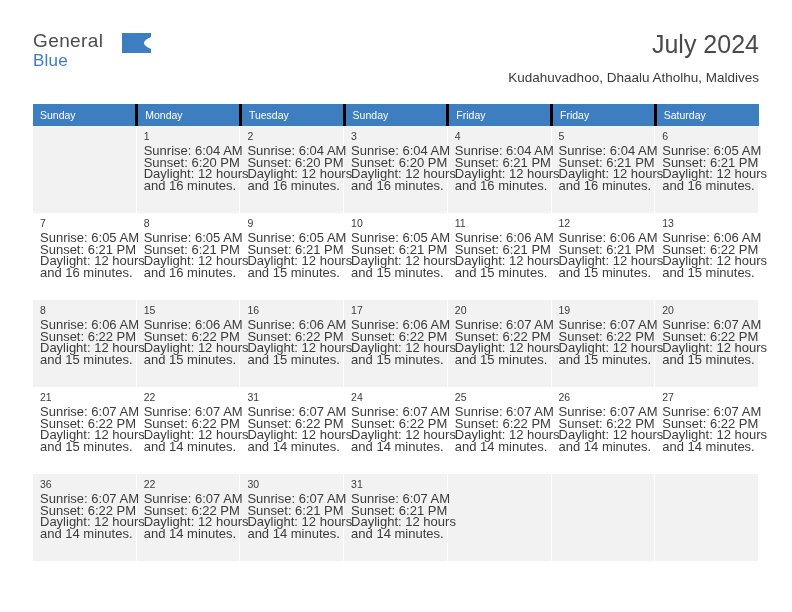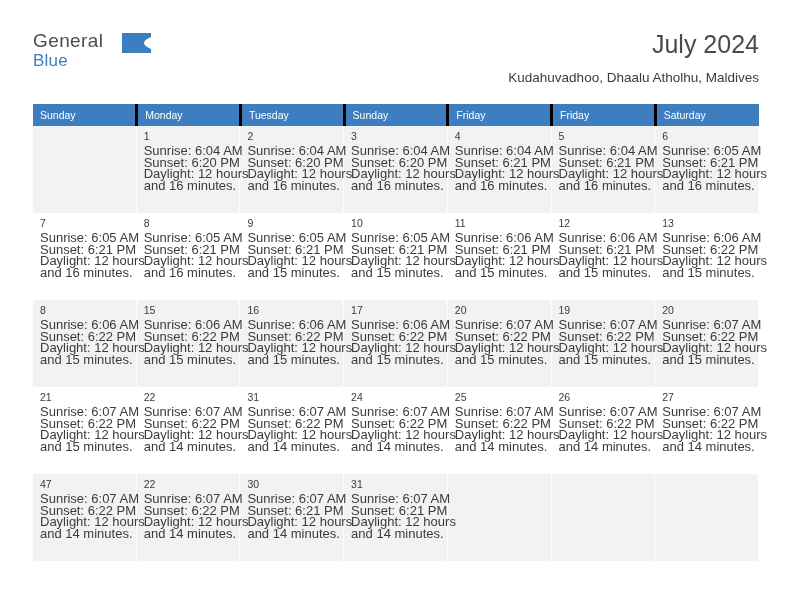--- a/index.html
+++ b/index.html
@@ -468,21 +468,21 @@
             <div>Daylight: 12 hours</div>
             <div>and 14 minutes.</div>
           </div>
         </div>
           </td>
       </tr>
 
       <tr class="row-shade">
         <td>
             <div class="cell">
-          <div class="daynum">47</div>
+          <div class="daynum">36</div>
           <div class="info">
             <div>Sunrise: 6:07 AM</div>
             <div>Sunset: 6:22 PM</div>
             <div>Daylight: 12 hours</div>
             <div>and 14 minutes.</div>
           </div>
         </div>
           </td>
         <td>
             <div class="cell">

